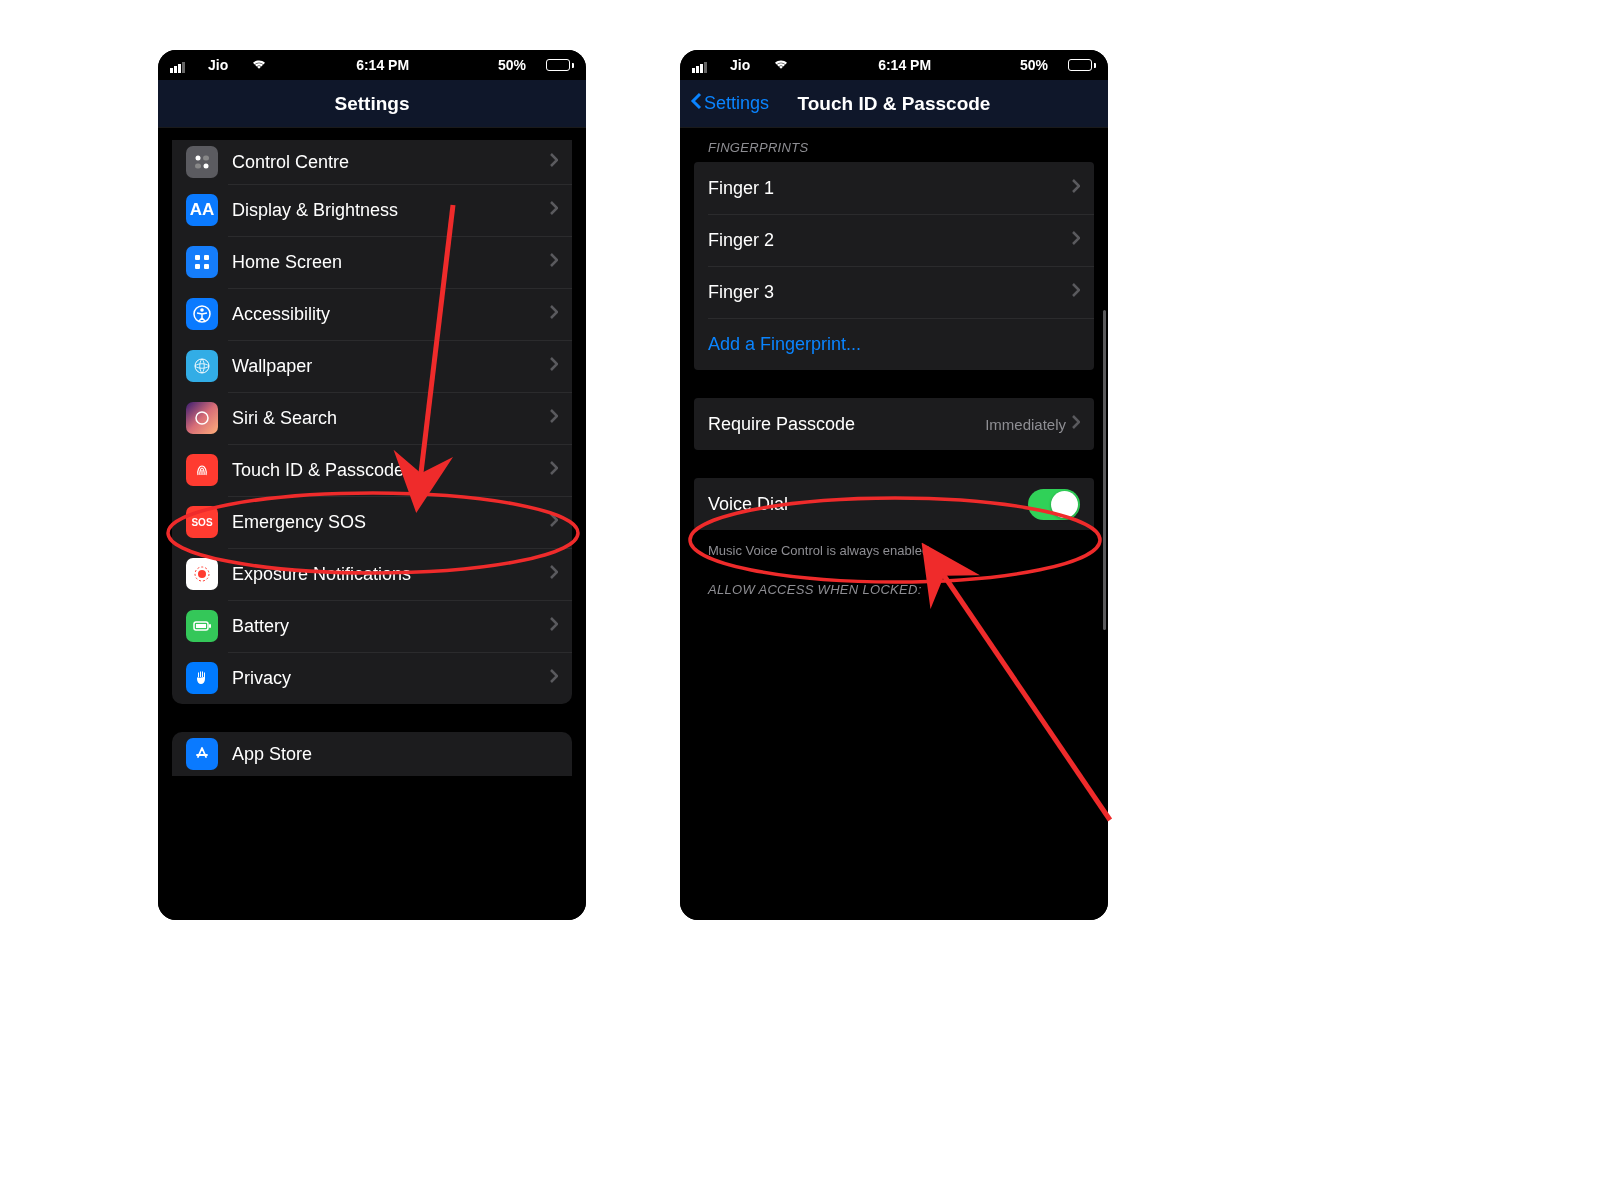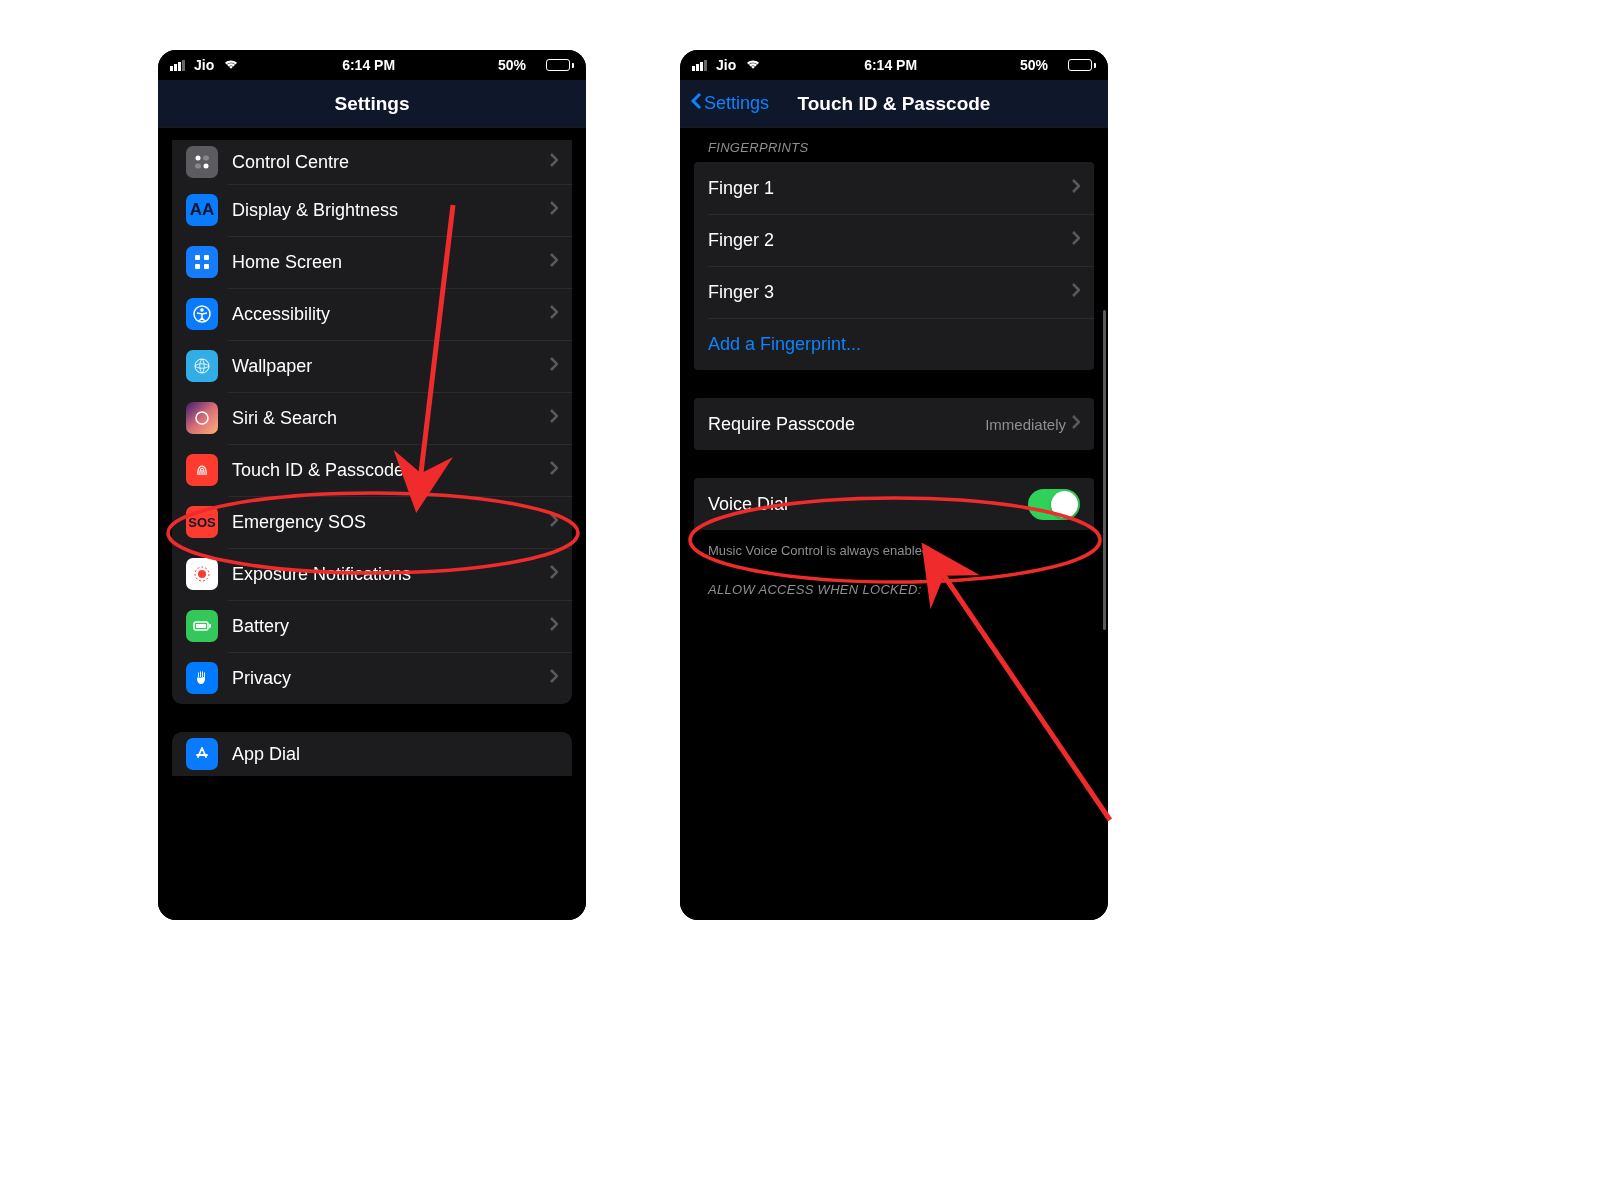--- a/index.html
+++ b/index.html
@@ -26,21 +26,21 @@
   .status-bar {
     height: 30px;
     display: flex;
     align-items: center;
     justify-content: space-between;
     padding: 0 12px;
     font-size: 14px;
     font-weight: 600;
     background: #000;
   }
-  .status-left { display: flex; align-items: center; gap: 9px; }
+  .status-left { display: flex; gap: 23px; }
   .status-right { display: flex; gap: 20px; }
   .signal-bars { display: flex; gap: 1px; align-items: flex-end; }
   .bar { width: 3px; background: #fff; }
   .bar1 { height: 5px; } .bar2 { height: 7px; } .bar3 { height: 9px; } .bar4 { height: 11px; background: #666; }
   .wifi-icon svg { width: 16px; height: 12px; fill: #fff; }
   .battery { display: flex; align-items: center; gap: 2px; }
   .battery-body { width: 24px; height: 12px; border: 1px solid #fff; border-radius: 3px; position: relative; padding: 1px; }
   .battery-fill { height: 100%; width: 50%; background: #fff; border-radius: 1px; }
   .battery-tip { width: 2px; height: 5px; background: #fff; border-radius: 0 1px 1px 0; }
 
@@ -109,21 +109,21 @@
   }
   .phone-right .row + .row::before { left: 14px; }
 
   .row-icon {
     width: 32px; height: 32px;
     border-radius: 7px;
     margin-right: 14px;
     display: flex; align-items: center; justify-content: center;
     flex-shrink: 0;
     font-size: 17px;
-    color: #0f172a;
+    color: #ffffff;
   }
   .row-label { flex: 1; font-size: 18px; color: #fff; }
   .row-label.link { color: #0a84ff; }
   .row-value { color: #8e8e93; font-size: 15px; margin-right: 6px; }
   .chevron-right { color: #5a5a5e; }
   .chevron-right svg { width: 8px; height: 14px; stroke: #5a5a5e; stroke-width: 2.5; fill: none; }
 
   .toggle {
     width: 52px; height: 31px;
     background: #30d158;
@@ -143,21 +143,21 @@
   .phone-left .section-group.cut-top { border-top-left-radius: 0; border-top-right-radius: 0; }
   .phone-left .section-group.cut-bot { border-bottom-left-radius: 0; border-bottom-right-radius: 0; margin-bottom: 0; }
 
   
   .ic-grey { background: #5b5b60; }
   .ic-blue { background: #0a7aff; }
   .ic-blueb { background: #157dfb; }
   .ic-cyan { background: #32ade6; }
   .ic-siri { background: linear-gradient(135deg, #3a1c71, #d76d77, #ffaf7b); }
   .ic-red { background: #ff3b30; }
-  .ic-sos { background: #ff3b30; font-size: 13px; font-weight: 800; }
+  .ic-sos { background: #ff3b30; font-size: 10px; font-weight: 800; }
   .ic-white { background: #fff; color: #ff3b30; }
   .ic-green { background: #34c759; }
   .ic-hand { background: #007aff; }
 
   
   .scroll-ind {
     position: absolute;
     right: 2px; top: 260px;
     width: 3px; height: 320px;
     background: #5a5a5c;
@@ -325,21 +325,21 @@
             </svg></span>
       </div>
     </div>
     <div class="section-group cut-bot">
       <div class="row" style="height:44px;">
         <div class="row-icon ic-blue">
             <svg width="18" height="18" viewBox="0 0 18 18">
               <path d="M9 3 L13 12 M9 3 L5 12 M4 10 L14 10" stroke="#fff" stroke-width="1.8" stroke-linecap="round"></path>
             </svg>
           </div>
-        <div class="row-label">App Dial</div>
+        <div class="row-label">App Store</div>
       </div>
     </div>
   </div>
 </div>
 
 <div class="phone phone-right">
   <div class="status-bar">
     <div class="status-left">
       <span class="signal-bars">
           <span class="bar bar1"></span>

